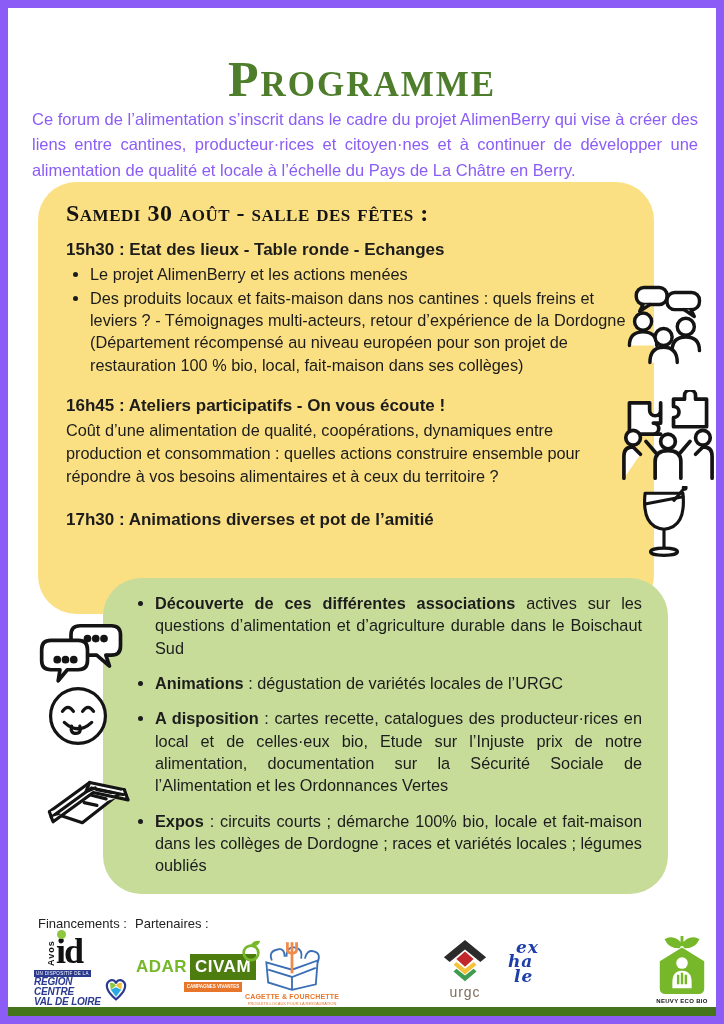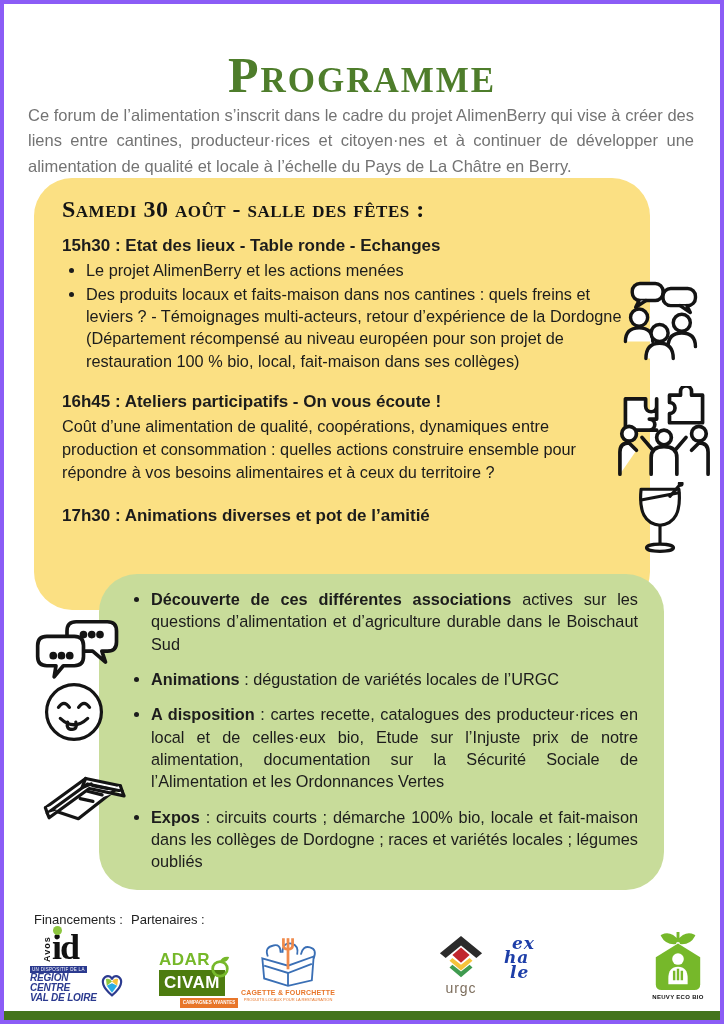--- a/index.html
+++ b/index.html
@@ -1,33 +1,33 @@
 <!DOCTYPE html>
 <html><head>
 <meta charset="utf-8">
 <style>
   html,body{margin:0;padding:0;background:#e8e8e8;}
   .page{
     position:relative; width:724px; height:1024px; background:#ffffff;
-    box-sizing:border-box; border:4px solid #8b5cf6; overflow:hidden;
+    box-sizing:border-box; border:8px solid #8b5cf6; overflow:hidden;
     font-family:"Liberation Sans",sans-serif; color:#1c1c1c;
   }
   .bottom-bar{position:absolute;left:0;right:0;bottom:0;height:9px;background:#44741c;}
 
   
   .title{
     position:absolute; top:8px; left:0; width:100%; text-align:center;
     font-family:"Liberation Serif",serif; font-variant:small-caps; font-weight:700;
     font-size:50px; letter-spacing:2px; color:#4e7d2b;
   }
 
   
   .intro{
     position:absolute; top:82px; left:24px; width:666px;
-    font-size:16.5px; line-height:1.56; text-align:justify; color:#737373;
+    font-size:16.5px; line-height:1.56; text-align:justify; color:#8b5cf6;
   }
 
   
   .yellow-box{
     position:absolute; top:174px; left:30px; width:616px; height:432px;
     background:#fbe083; border-radius:38px; box-sizing:border-box;
     padding:16px 20px 14px 28px;
   }
   .box-heading{
     font-family:"Liberation Serif",serif; font-variant:small-caps; font-weight:700;
@@ -72,21 +72,21 @@
   .id-big{font-family:"Liberation Serif",serif; font-size:36px; font-weight:700; color:#111; line-height:.8; letter-spacing:-2px; position:relative;}
   .id-dot{position:absolute; top:-7px; left:1px; width:9px; height:9px; border-radius:50%; background:#8dc63f;}
   .region-block{display:flex; align-items:center; margin-top:4px;}
   .region-texts{display:flex; flex-direction:column;}
   .dispositif{font-size:4.5px; color:#fff; background:#2b3a8f; padding:1px 2px; letter-spacing:.3px; width:max-content;}
   .region-line{font-size:10px; font-weight:700; font-style:italic; color:#2b3a8f; line-height:1.02; letter-spacing:-.2px;}
   .heart-svg{margin-left:2px;}
 
   
   .logo-adar{top:946px; left:142px; width:92px;}
-  .adar-row{display:flex; align-items:flex-start; position:relative;flex-direction:column;}
+  .adar-row{display:flex; align-items:center; position:relative;}
   .adar-txt{color:#76b82a; font-weight:700; font-size:17px; letter-spacing:.5px; margin-right:3px;}
   .civam-box{background:#4d7c0f; color:#fff; font-weight:700; font-size:17px; padding:3px 5px; letter-spacing:.5px; position:relative;}
   .civam-swirl{position:absolute; top:-14px; right:-6px;}
   .campagnes-box{background:#e8762a; color:#fff; font-size:4.5px; font-weight:700; padding:2px 3px; margin-top:2px; margin-left:34px; line-height:1.3; text-align:left; width:max-content;}
 
   
   .logo-cagette{top:932px; left:246px; width:76px;}
   .cagette-name{color:#e8762a; font-weight:700; font-size:7px; letter-spacing:.2px; margin-top:1px; white-space:nowrap;}
   .cagette-sub{color:#e8762a; font-size:4px; margin-top:1px; white-space:nowrap;}
 

